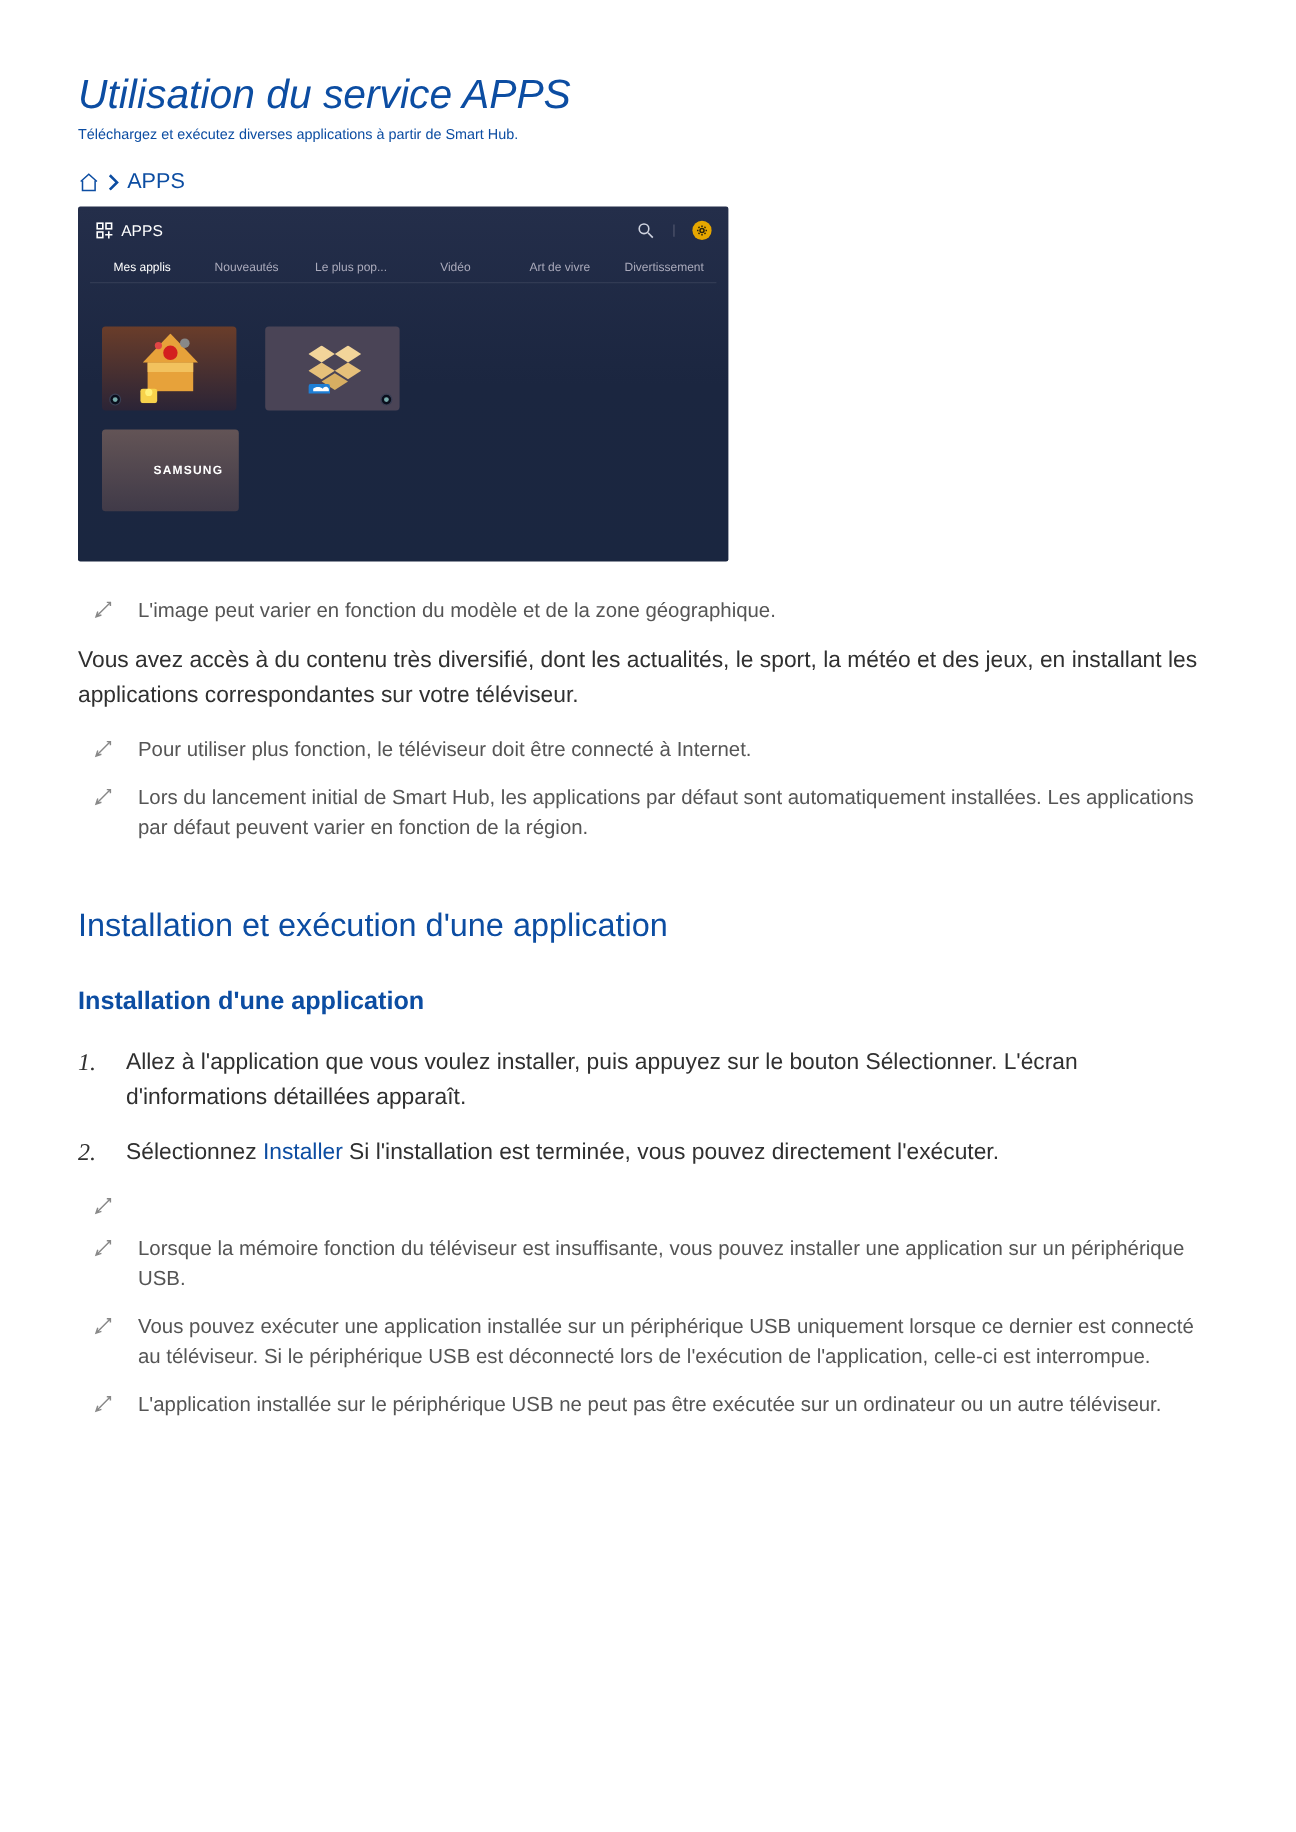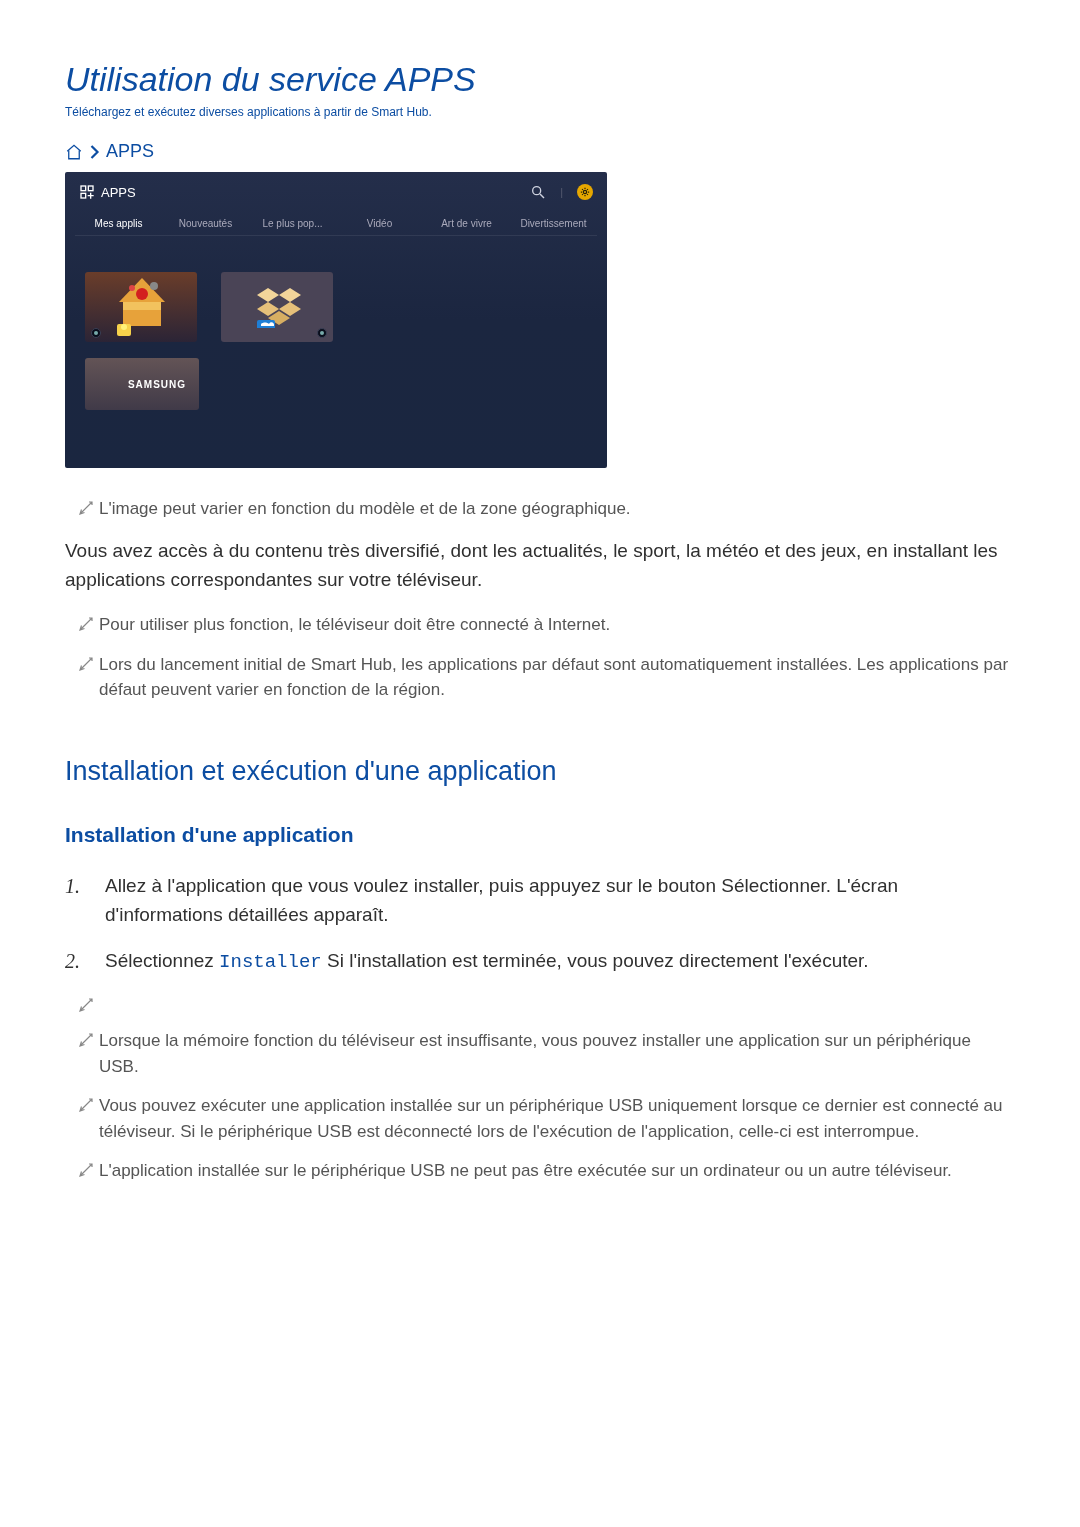--- a/index.html
+++ b/index.html
@@ -83,38 +83,38 @@
     width:112px;height:70px;border-radius:3px;
     background:#403a48;position:relative;
   }
   .tile .dot {
     position:absolute;bottom:4px;left:6px;width:10px;height:10px;border-radius:50%;
     background:#0a0e1c;border:1px solid #3a3f55;
   }
   .tile .dot-inner{width:4px;height:4px;border-radius:50%;background:#7aa;position:absolute;top:2px;left:2px;}
   .samsung-tile {
     margin-top:16px;
-    width:114px;height:52px;border-radius:3px;
+    width:114px;height:68px;border-radius:3px;
     background:linear-gradient(180deg,#635456,#403a48);
     display:flex;align-items:center;justify-content:center;
     color:#fff;letter-spacing:1px;font-weight:bold;font-size:10px;
     margin-left:10px;
     padding-left:30px;
   }
   
   .gift {
     position:absolute; left:30px; bottom:6px;
   }
   .dropbox {
     position:absolute; left:36px; bottom:14px;
   }
 
   .note {
     display:flex;
-    gap:4px;
+    gap:20px;
     margin: 4px 0 14px 12px;
     color:#555;
     font-size:17px;
     line-height:1.5;
   }
   .note svg { flex-shrink:0; margin-top:3px;}
   p.body {
     font-size:19px;
     line-height:1.55;
     color:#303030;
@@ -144,21 +144,21 @@
     line-height:1.55;
     margin-bottom:16px;
   }
   ol.steps li .num {
     font-style:italic;
     color:#303030;
     min-width:22px;
     font-family: Georgia, 'Times New Roman', serif;
     font-size:20px;
   }
-  .link { color:#0c4da2;font-family:Liberation Mono, monospace; }
+  .link { color:#0c4da2; }
 </style>
 </head>
 <body>
 
 <h1>Utilisation du service APPS</h1>
 <div class="subtitle">Téléchargez et exécutez diverses applications à partir de Smart Hub.</div>
 
 <div class="breadcrumb">
   <svg width="18" height="18" viewBox="0 0 24 24" fill="none" stroke="#0c4da2" stroke-width="1.7">
     <path d="M3 11 L12 3 L21 11"></path>

